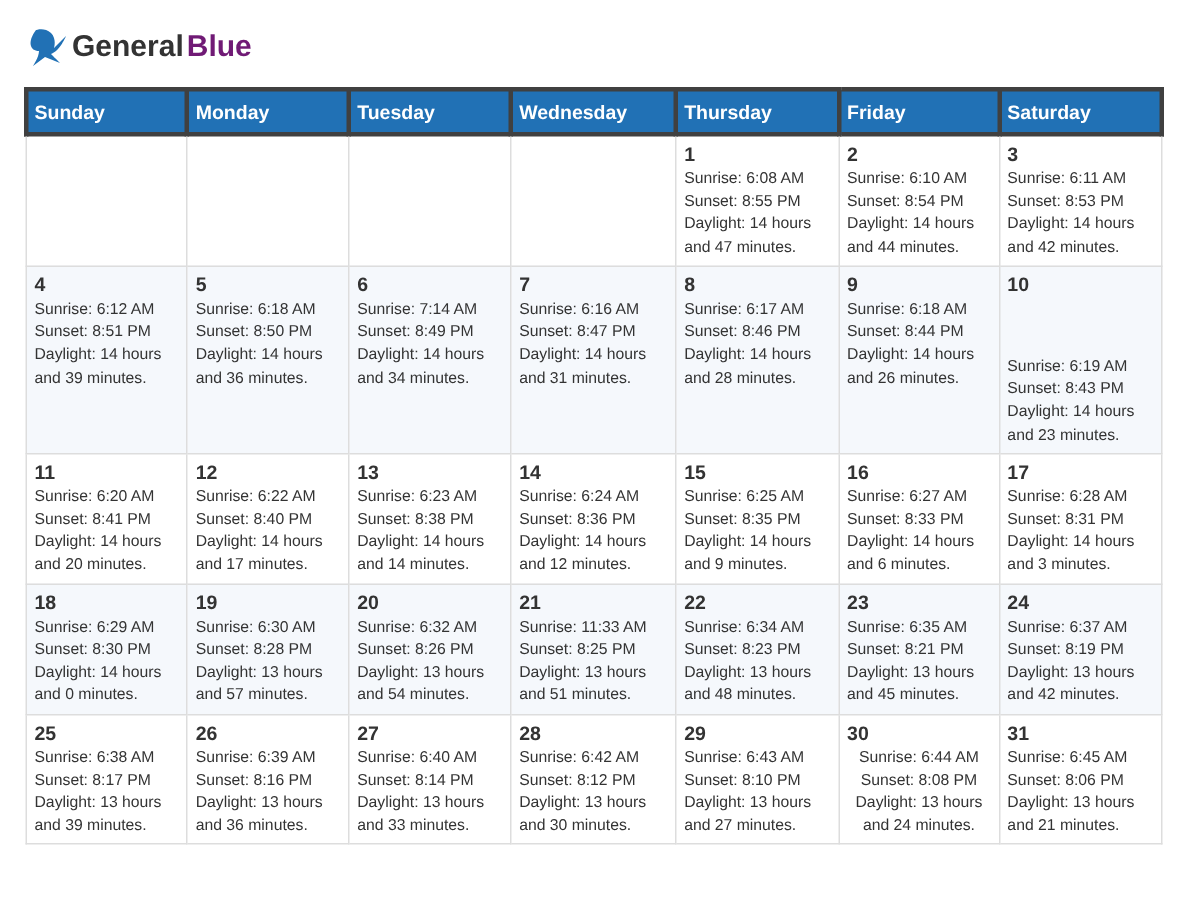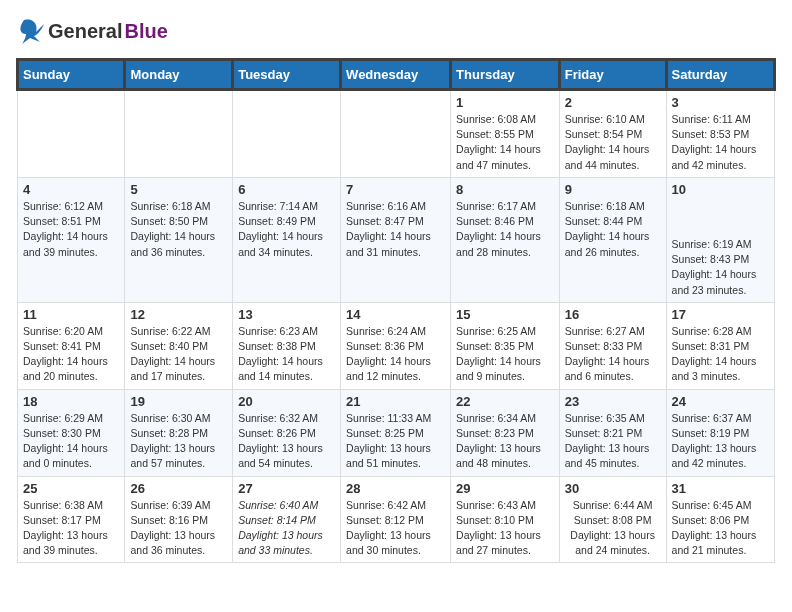--- a/index.html
+++ b/index.html
@@ -306,21 +306,21 @@
         </td>
         <td>
           <span class="day-number">26</span>
           <div class="day-info" style="white-space: pre-line;">Sunrise: 6:39 AM
 Sunset: 8:16 PM
 Daylight: 13 hours
 and 36 minutes.</div>
         </td>
         <td>
           <span class="day-number">27</span>
-          <div class="day-info" style="white-space: pre-line; font-style: italic;">Sunrise: 6:40 AM
+          <div class="day-info" style="white-space: pre-line;">Sunrise: 6:40 AM
 Sunset: 8:14 PM
 Daylight: 13 hours
 and 33 minutes.</div>
         </td>
         <td>
           <span class="day-number">28</span>
           <div class="day-info" style="white-space: pre-line;">Sunrise: 6:42 AM
 Sunset: 8:12 PM
 Daylight: 13 hours
 and 30 minutes.</div>

